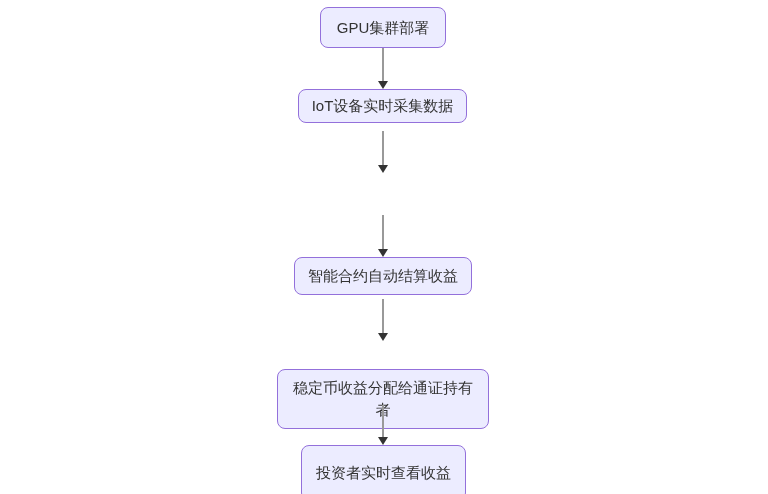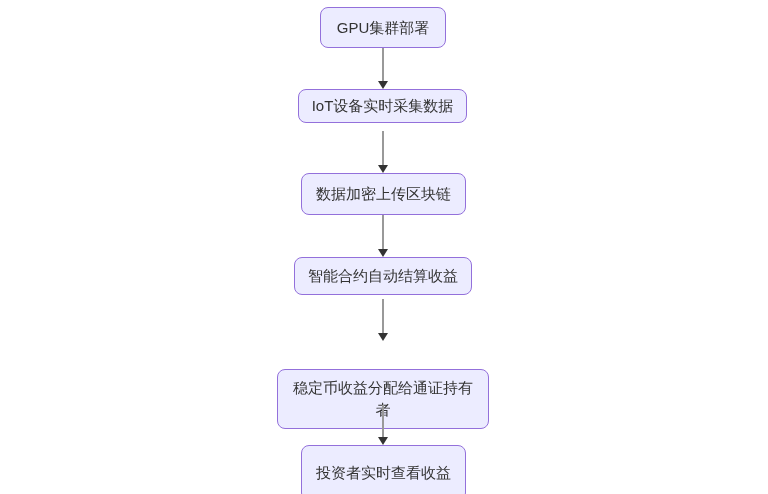--- a/index.html
+++ b/index.html
@@ -83,23 +83,20 @@
 
   <div class="node n2">
     <span>IoT设备实时采集数据</span>
   </div>
 
   <div class="edge e2">
     <div class="line"></div>
     <div class="head"></div>
   </div>
 
-  <div class="node n3">
-    <span>数据加密上传区块链</span>
-  </div>
 
   <div class="edge e3">
     <div class="line"></div>
     <div class="head"></div>
   </div>
 
   <div class="node n4">
     <span>智能合约自动结算收益</span>
   </div>
 

